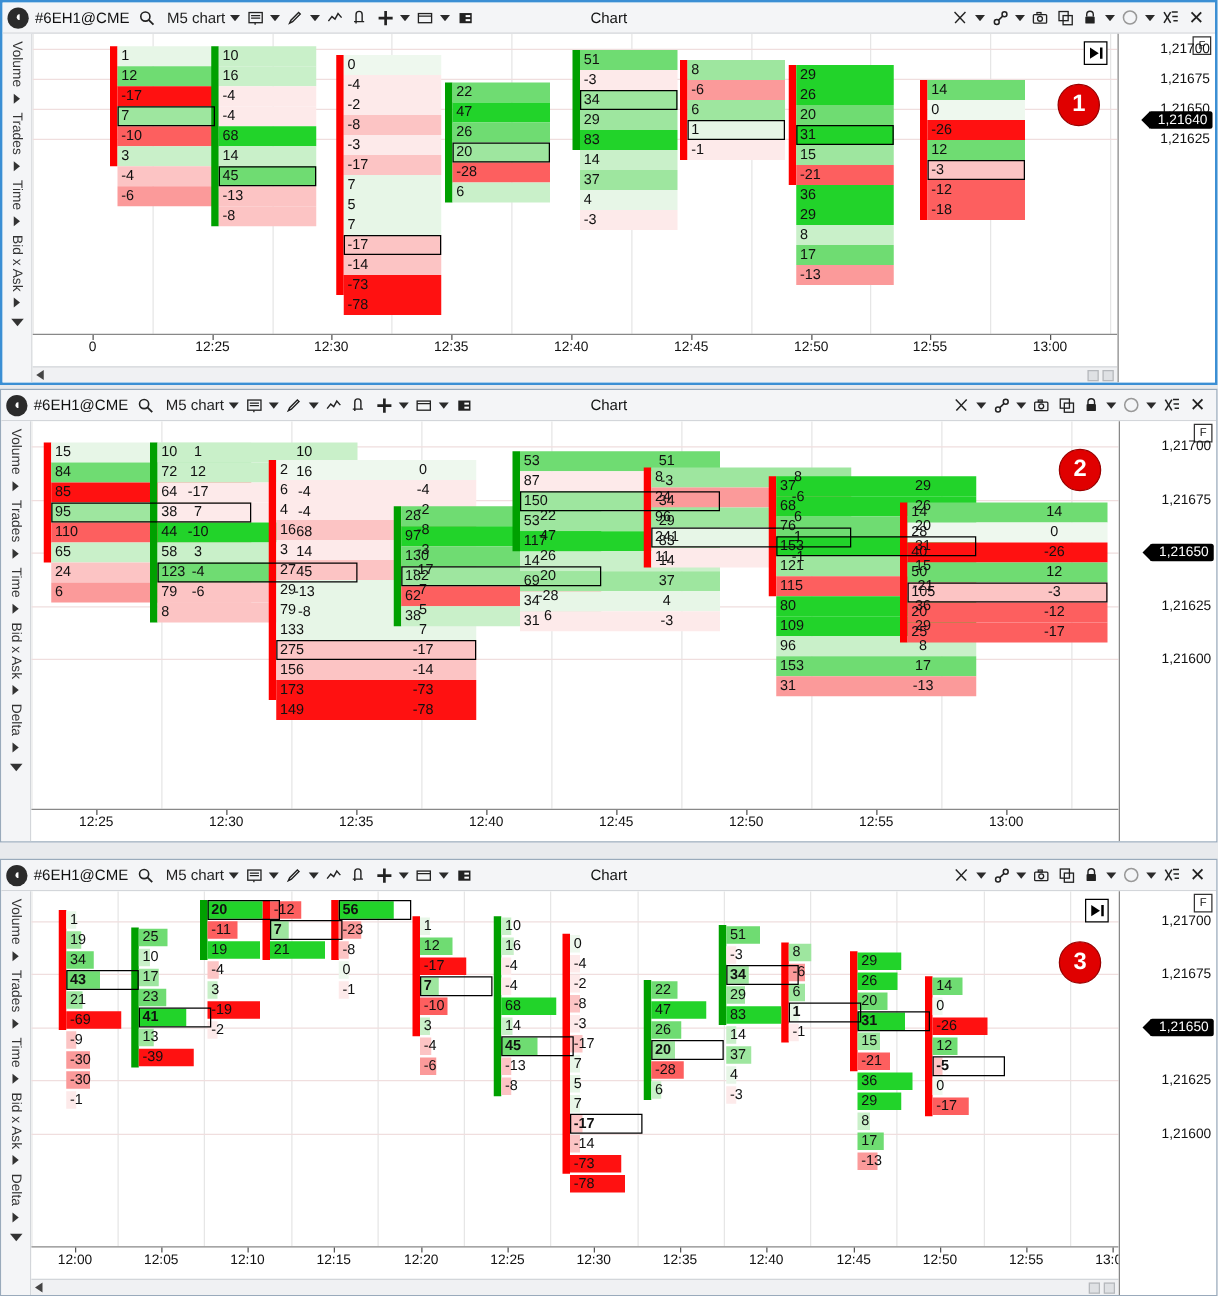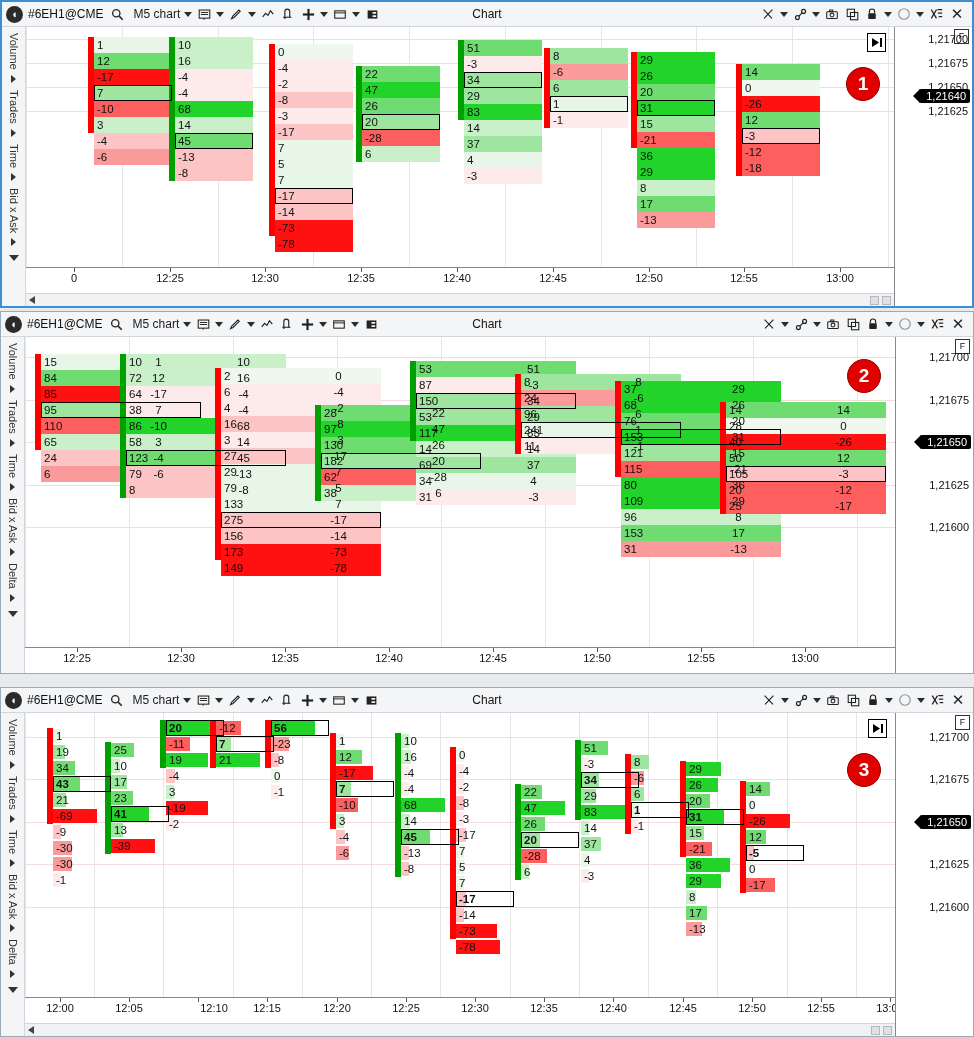--- a/index.html
+++ b/index.html
@@ -639,21 +639,21 @@
                 <div class="row" style="width:160px"><div class="rowbg" style="width:160px;background:#fb9a9a"></div><span class="cell" style="width:80px">6</span><span class="cell" style="width:72px;text-align:center">-6</span></div>
               </div>
             </div>
             <div class="cluster" style="left:95px;top:17px">
               <div class="cbar up" style="height:144px"></div>
               <div class="crows">
                 <div class="row" style="width:160px"><div class="rowbg" style="width:160px;background:#c9f0c9"></div><span class="cell" style="width:80px">10</span><span class="cell" style="width:72px;text-align:center">10</span></div>
                 <div class="row" style="width:160px"><div class="rowbg" style="width:160px;background:#c9f0c9"></div><span class="cell" style="width:80px">72</span><span class="cell" style="width:72px;text-align:center">16</span></div>
                 <div class="row" style="width:160px"><div class="rowbg" style="width:160px;background:#fdeaea"></div><span class="cell" style="width:80px">64</span><span class="cell" style="width:72px;text-align:center">-4</span></div>
                 <div class="row" style="width:160px"><div class="rowbg" style="width:160px;background:#fdeaea"></div><span class="cell" style="width:80px">38</span><span class="cell" style="width:72px;text-align:center">-4</span></div>
-                <div class="row" style="width:160px"><div class="rowbg" style="width:160px;background:#22d32a"></div><span class="cell" style="width:80px">86</span><span class="cell" style="width:72px;text-align:center">68</span></div>
+                <div class="row" style="width:160px"><div class="rowbg" style="width:160px;background:#22d32a"></div><span class="cell" style="width:80px">44</span><span class="cell" style="width:72px;text-align:center">68</span></div>
                 <div class="row" style="width:160px"><div class="rowbg" style="width:160px;background:#c9f0c9"></div><span class="cell" style="width:80px">58</span><span class="cell" style="width:72px;text-align:center">14</span></div>
                 <div class="row" style="width:160px"><div class="rowbg" style="width:160px;background:#6fdc72"></div><span class="cell" style="width:80px">123</span><span class="cell" style="width:72px;text-align:center">45</span><div class="pocbox" style="width:160px"></div></div>
                 <div class="row" style="width:160px"><div class="rowbg" style="width:160px;background:#fcc4c4"></div><span class="cell" style="width:80px">79</span><span class="cell" style="width:72px;text-align:center">-13</span></div>
                 <div class="row" style="width:160px"><div class="rowbg" style="width:160px;background:#fcc4c4"></div><span class="cell" style="width:80px">8</span><span class="cell" style="width:72px;text-align:center">-8</span></div>
               </div>
             </div>
             <div class="cluster" style="left:190px;top:31px">
               <div class="cbar dn" style="height:192px"></div>
               <div class="crows">
                 <div class="row" style="width:160px"><div class="rowbg" style="width:160px;background:#eef8ee"></div><span class="cell" style="width:80px">2</span><span class="cell" style="width:72px;text-align:center">0</span></div>
@@ -1086,21 +1086,21 @@
               </svg>
             </div>
             <div class="badge" style="right:14px;top:40px">3</div>
           </div>
           <div class="axis-x" style="bottom:13px">
             <div class="xtick" style="left:35px"></div>
             <div class="xlab" style="left:35px">12:00</div>
             <div class="xtick" style="left:104px"></div>
             <div class="xlab" style="left:104px">12:05</div>
             <div class="xtick" style="left:173px"></div>
-            <div class="xlab" style="left:189px">12:10</div>
+            <div class="xlab" style="left:173px">12:10</div>
             <div class="xtick" style="left:242px"></div>
             <div class="xlab" style="left:242px">12:15</div>
             <div class="xtick" style="left:312px"></div>
             <div class="xlab" style="left:312px">12:20</div>
             <div class="xtick" style="left:381px"></div>
             <div class="xlab" style="left:381px">12:25</div>
             <div class="xtick" style="left:450px"></div>
             <div class="xlab" style="left:450px">12:30</div>
             <div class="xtick" style="left:519px"></div>
             <div class="xlab" style="left:519px">12:35</div>

